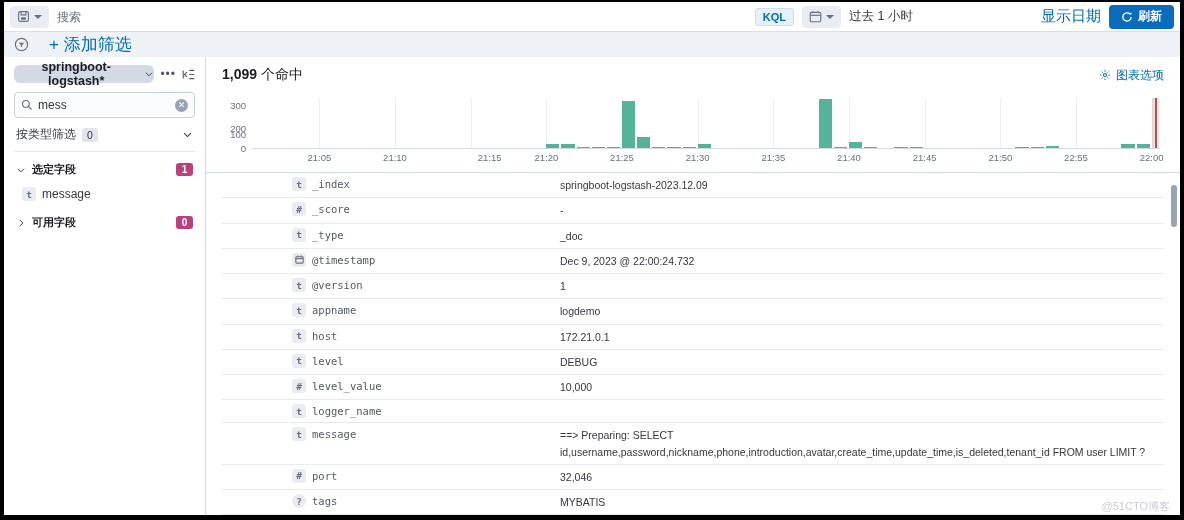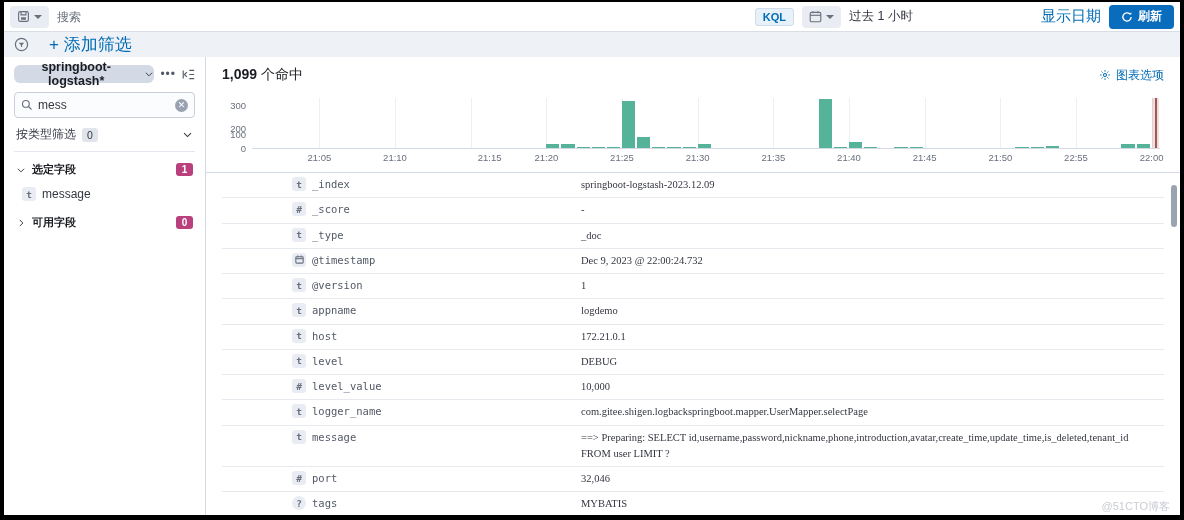--- a/index.html
+++ b/index.html
@@ -58,21 +58,21 @@
   .xlab { position:absolute; top:54px; font-size:9.5px; color:#69707d; transform:translateX(-50%); }
   .marker { position:absolute; top:0; bottom:0; width:7px; background:rgba(210,130,130,0.28); }
   .marker i { position:absolute; left:3px; top:0; bottom:0; width:2px; background:#9b5a55; }
   .caption { position:absolute; left:0; right:0; top:66px; text-align:center; font-size:11px; color:#343741; }
 
   
   .tablewrap { flex:1; border-top:1px solid #d3dae6; margin-top:2px; overflow:hidden; position:relative; padding:0 16px; }
   .trow { display:flex; border-bottom:1px solid #e6e9ee; padding:4px 0; align-items:flex-start; }
   .trow .spacer { flex:0 0 70px; }
   .trow .fcell { flex:0 0 268px; display:flex; align-items:center; gap:6px; font-family:"DejaVu Sans Mono",monospace; font-size:10.5px; color:#535966; }
-  .trow .vcell { flex:1; font-family:Liberation Serif, serif; font-size:10.5px; color:#343741; word-break:break-word; line-height:1.55; padding-right:10px;margin-left:21px; }
+  .trow .vcell { flex:1; font-family:Liberation Sans, sans-serif; font-size:10.5px; color:#343741; word-break:break-word; line-height:1.55; padding-right:10px; }
   .scrollthumb { position:absolute; right:3px; top:12px; width:6px; height:42px; border-radius:3px; background:#9aa3b0; cursor:pointer; }
   .watermark { position:absolute; right:10px; bottom:1px; font-size:11px; color:#c9ccd3; }
 </style>
 </head>
 <body>
 
 <div class="frame">
 
   <div class="topbar">
     <div class="addon">
@@ -324,21 +324,20 @@
                 <span>level_value</span>
               </div>
               <div class="vcell">10,000</div>
             </div>
             <div class="trow">
               <div class="spacer"></div>
               <div class="fcell">
                 <span class="type-ico">t</span>
                 <span>logger_name</span>
               </div>
-              <div class="vcell">com.gitee.shigen.logbackspringboot.mapper.UserMapper.selectPage</div>
             </div>
             <div class="trow">
               <div class="spacer"></div>
               <div class="fcell">
                 <span class="type-ico">t</span>
                 <span>message</span>
               </div>
               <div class="vcell">==&gt;  Preparing: SELECT id,username,password,nickname,phone,introduction,avatar,create_time,update_time,is_deleted,tenant_id FROM user LIMIT ?</div>
             </div>
             <div class="trow">

